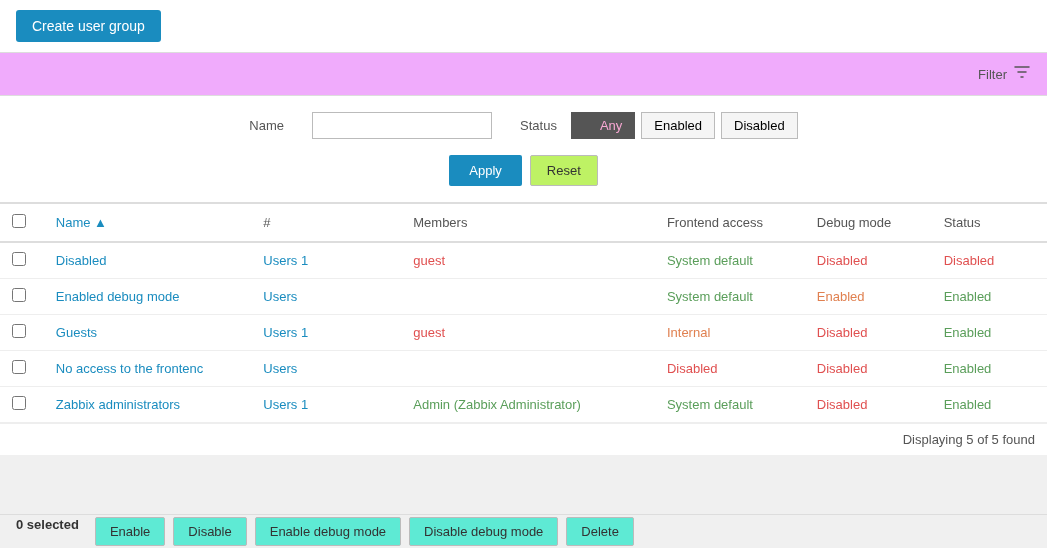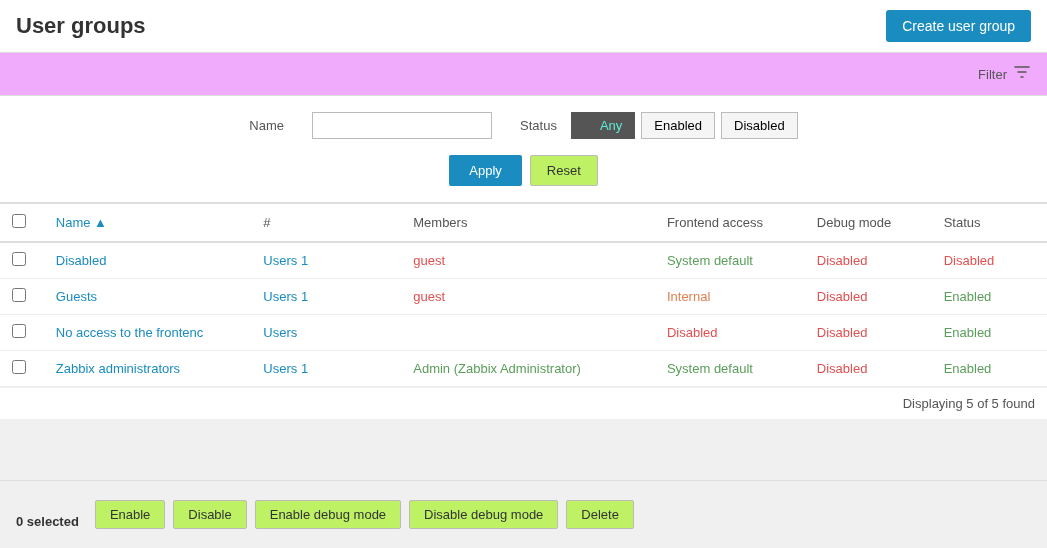--- a/index.html
+++ b/index.html
@@ -82,21 +82,21 @@
     }
     .status-btn {
       padding: 5px 12px;
       border: 1px solid #bbb;
       background: #f5f5f5;
       font-size: 13px;
       cursor: pointer;
     }
     .status-btn.active {
       background: #555;
-      color: #5eead4;
+      color: #f9a8d4;
       border-color: #555;
       padding-left: 28px;
     }
     .filter-actions {
       display: flex;
       justify-content: center;
       gap: 8px;
     }
     .btn-apply {
       background: #1a8cbf;
@@ -165,56 +165,55 @@
       padding: 8px 12px;
       text-align: right;
       font-size: 13px;
       color: #555;
       border-top: 1px solid #eee;
       background: #fff;
     }
 
     .bottom-bar {
       display: flex;
-      align-items: flex-end;
+      align-items: flex-start;
       gap: 8px;
-      padding: 19px 16px;
+      padding: 2px 16px;
       background: #f0f0f0;
       border-top: 1px solid #ddd;
       position: fixed;
       bottom: 0;
       width: 1047px;
     }
     .selected-count {
       font-size: 13px;
       font-weight: bold;
       margin-right: 8px;
       color: #333;
     }
     .btn-action {
-      background: #bef264;
+      background: #5eead4;
       border: 1px solid #bbb;
       padding: 6px 14px;
       font-size: 13px;
       cursor: pointer;
       border-radius: 2px;
       color: #333;
     }
 
     input[type="checkbox"] {
       cursor: pointer;
       width: 14px;
       height: 14px;
     }
   </style>
 </head>
 <body>
 
 <div class="page-header">
-  <h1 class="page-title">User groups</h1>
   <button class="btn-create">Create user group</button>
 </div>
 
 <div class="filter-bar">
   <span class="filter-label">Filter</span>
   <span class="filter-icon">
     <svg width="18" height="18" viewBox="0 0 18 18" fill="none" xmlns="http://www.w3.org/2000/svg">
       <path d="M2 4h14M5 9h8M8 14h2" stroke="#555" stroke-width="1.5" stroke-linecap="round"></path>
     </svg>
   </span>
@@ -274,20 +273,43 @@
     </td>
     <td class="col-status">
       <span class="text-red">Disabled</span>
     </td>
   </tr>
         <tr>
     <td class="col-check">
       <input type="checkbox" style="">
     </td>
     <td class="col-name">
+      <a class="link-blue">Enabled debug mode</a>
+    </td>
+    <td class="col-hash">
+      <a class="link-blue">Users</a>
+    </td>
+    <td class="col-members">
+      
+    </td>
+    <td class="col-frontend">
+      <a class="link-blue text-green">System default</a>
+    </td>
+    <td class="col-debug">
+      <a class="link-blue text-orange">Enabled</a>
+    </td>
+    <td class="col-status">
+      <span class="text-green">Enabled</span>
+    </td>
+  </tr>
+        <tr>
+    <td class="col-check">
+      <input type="checkbox" style="">
+    </td>
+    <td class="col-name">
       <a class="link-blue">Guests</a>
     </td>
     <td class="col-hash">
       <a class="link-blue">Users 1</a>
     </td>
     <td class="col-members">
       <a class="link-blue text-red">guest</a>
     </td>
     <td class="col-frontend">
       <a class="link-blue text-orange">Internal</a>

